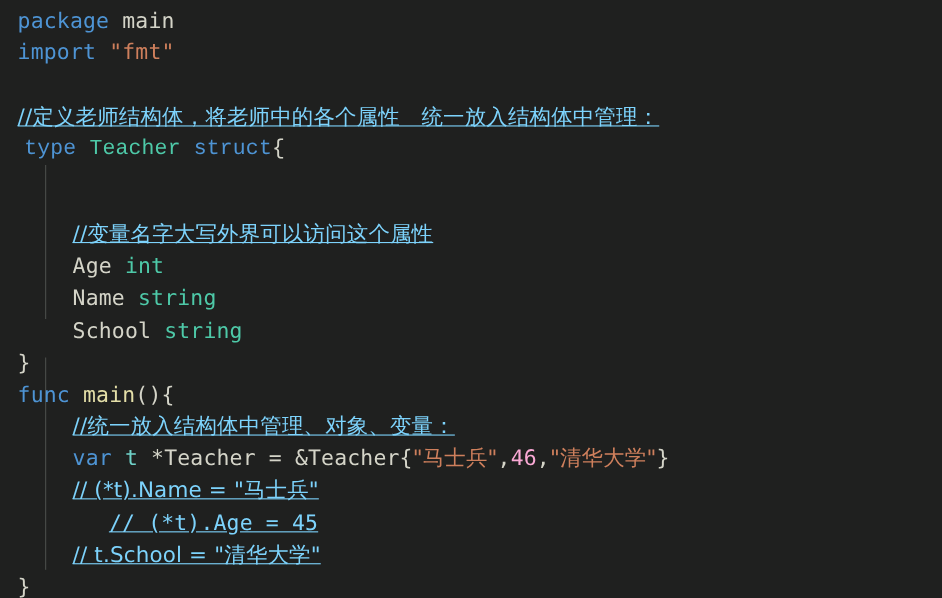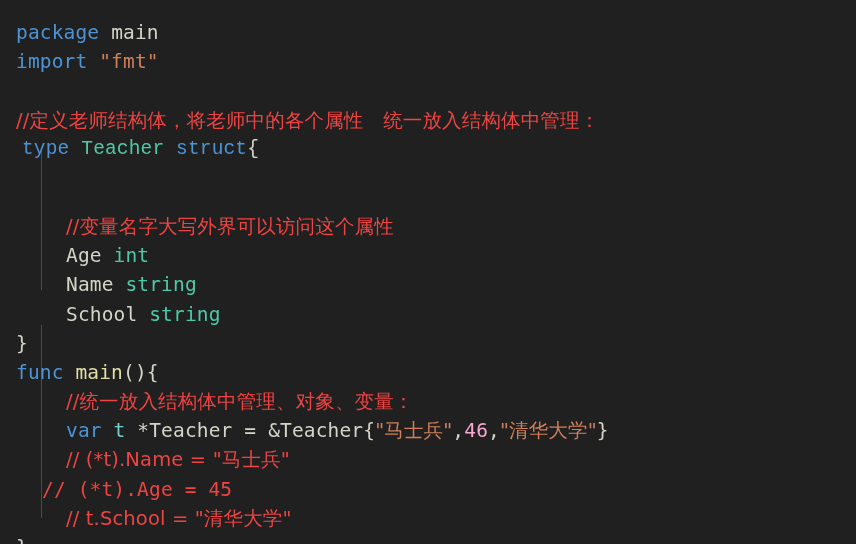--- a/index.html
+++ b/index.html
@@ -50,48 +50,48 @@
   #guide-struct { top: 150px; height: 140px; }
   #guide-main   { top: 325px; height: 193px; }
 
   
   .kw      { color: #4e94d4; }
   .ident   { color: #d4d4c8; }
   .fnname  { color: #e4dfa8; }
   .type    { color: #4ec9a8; }
   .str     { color: #ce7f5c; }
   .num     { color: #f9a8d4; }
-  .cmt     { color: #ef4444; }
+  .cmt     { color: #7dd3fc; text-decoration: underline; }
   .punc    { color: #d4d4c8; }
   .var     { color: #6fd1c8; }
   .plain   { color: #d4d4c8; }
 
   
   .cjk {
     font-family: "DejaVu Sans", "Liberation Sans", sans-serif;
   }
 </style>
 </head>
 <body>
 
 <div id="editor">
   <div class="guide" id="guide-struct"></div>
   <div class="guide" id="guide-main"></div>
   <div class="code-area" id="code-area">
-      <div class="line" style="padding-left: 16px; margin-top: 14px;"><span class="seg kw">package</span><span class="seg plain"> </span><span class="seg ident">main</span></div>
+      <div class="line" style="padding-left: 16px;"><span class="seg kw">package</span><span class="seg plain"> </span><span class="seg ident">main</span></div>
       <div class="line" style="padding-left: 16px;"><span class="seg kw">import</span><span class="seg plain"> </span><span class="seg str">"fmt"</span></div>
       <div class="line" style="padding-left: 16px;">&nbsp;</div>
       <div class="line" style="padding-left: 16px;"><span class="seg cmt cjk">//定义老师结构体，将老师中的各个属性　统一放入结构体中管理：</span></div>
       <div class="line" style="padding-left: 22px; font-family: Liberation Mono, monospace;"><span class="seg kw">type</span><span class="seg plain"> </span><span class="seg type">Teacher</span><span class="seg plain"> </span><span class="seg kw">struct</span><span class="seg punc">{</span></div>
       <div class="line" style="padding-left: 66px; margin-top: 48px;"><span class="seg cmt cjk">//变量名字大写外界可以访问这个属性</span></div>
       <div class="line" style="padding-left: 66px;"><span class="seg ident">Age</span><span class="seg plain"> </span><span class="seg type">int</span></div>
       <div class="line" style="padding-left: 66px;"><span class="seg ident">Name</span><span class="seg plain"> </span><span class="seg type">string</span></div>
       <div class="line" style="padding-left: 66px;"><span class="seg ident">School</span><span class="seg plain"> </span><span class="seg type">string</span></div>
       <div class="line" style="padding-left: 16px;"><span class="seg punc">}</span></div>
       <div class="line" style="padding-left: 16px;"><span class="seg kw">func</span><span class="seg plain"> </span><span class="seg fnname">main</span><span class="seg punc">(){</span></div>
       <div class="line" style="padding-left: 66px;"><span class="seg cmt cjk">//统一放入结构体中管理、对象、变量：</span></div>
       <div class="line" style="padding-left: 66px;"><span class="seg kw">var</span><span class="seg plain"> </span><span class="seg var">t</span><span class="seg plain"> </span><span class="seg ident">*Teacher</span><span class="seg punc"> = </span><span class="seg ident">&amp;Teacher{</span><span class="seg str cjk">"马士兵"</span><span class="seg punc">,</span><span class="seg num">46</span><span class="seg punc">,</span><span class="seg str cjk">"清华大学"</span><span class="seg punc">}</span></div>
       <div class="line" style="padding-left: 66px;"><span class="seg cmt cjk">// (*t).Name = "马士兵"</span></div>
-      <div class="line" style="padding-left: 42px;"><span class="seg cmt">// (*t).Age = 45</span></div>
+      <div class="line" style="padding-left: 56px; margin-left: 43px;"><span class="seg cmt">// (*t).Age = 45</span></div>
       <div class="line" style="padding-left: 66px;"><span class="seg cmt cjk">// t.School = "清华大学"</span></div>
       <div class="line" style="padding-left: 16px;"><span class="seg punc">}</span></div>
     </div>
 </div>
 
 </body></html>

